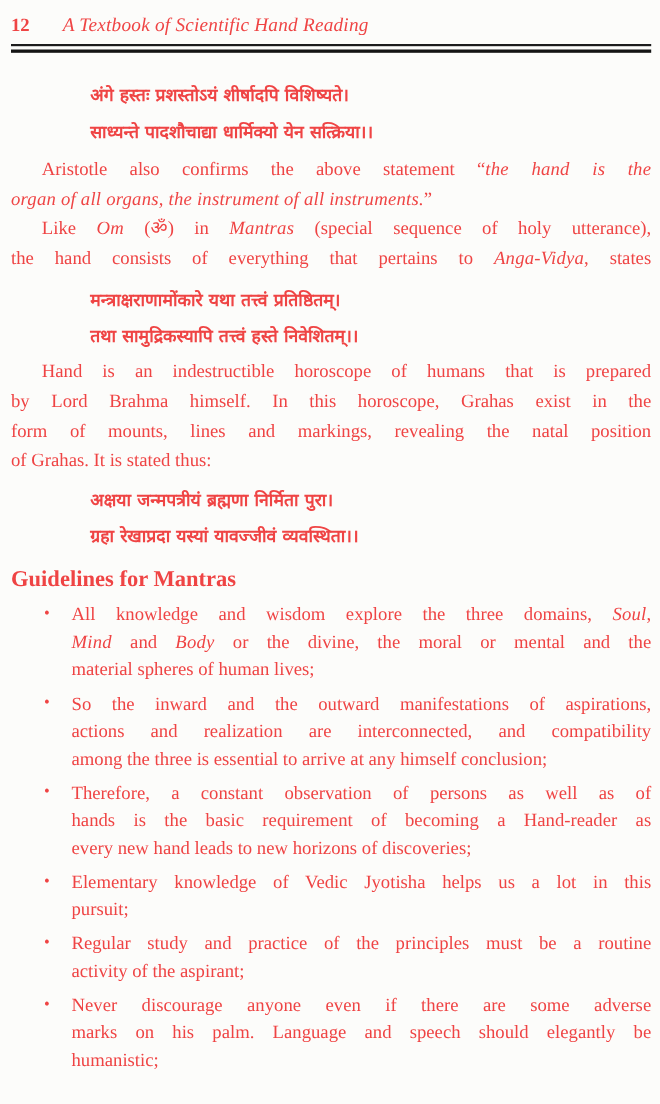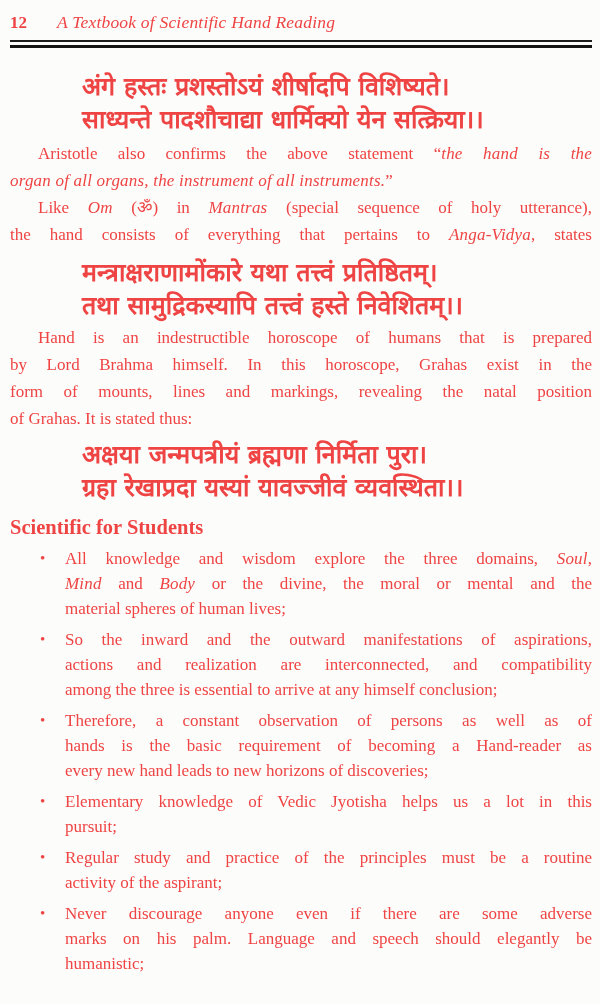--- a/index.html
+++ b/index.html
@@ -16,21 +16,21 @@
   }
   
   .header{display:flex;align-items:baseline;height:24px;}
   .pagenum{font-weight:bold;font-size:17px;}
   .runtitle{font-style:italic;font-size:17.5px;margin-left:30px;letter-spacing:.2px;}
   .rule{margin-top:4px;}
   .rule-thin{height:2px;background:#1c1c1c;}
   .rule-gap{height:3px;}
   .rule-thick{height:3px;background:#141414;}
   
-  .verse{padding-left:72px;font-family:"DejaVu Sans", sans-serif;font-weight:bold;font-size:25px;}
+  .verse{padding-left:72px;font-family:"DejaVu Sans", sans-serif;font-weight:bold;font-size:16px;}
   .vline{line-height:33px;white-space:nowrap;}
   .v1{margin-top:22px;}
   .v2{margin-top:8px;}
   .v3{margin-top:6px;}
   
   .para{font-size:17px;}
   .pline{line-height:27px;}
   .indent{padding-left:28px;}
   .jl{text-align:justify;text-align-last:justify;}
   .p1{margin-top:4px;}
@@ -86,21 +86,21 @@
     <div class="pline jl">by Lord Brahma himself. In this horoscope, Grahas exist in the</div>
     <div class="pline jl">form of mounts, lines and markings, revealing the natal position</div>
     <div class="pline">of Grahas. It is stated thus:</div>
   </div>
 
   <div class="verse v3">
     <div class="vline">अक्षया जन्मपत्रीयं ब्रह्मणा निर्मिता पुरा।</div>
     <div class="vline">ग्रहा रेखाप्रदा यस्यां यावज्जीवं व्यवस्थिता।।</div>
   </div>
 
-  <div class="sechead">Scientific for Students</div>
+  <div class="sechead">Guidelines for Mantras</div>
 
   <div class="bullets">
 
     <div class="bullet-item">
       <span class="bullet-dot">•</span>
       <div class="bullet-text">
         <div class="bline jl">All knowledge and wisdom explore the three domains, <i>Soul</i>,</div>
         <div class="bline jl"><i>Mind</i> and <i>Body</i> or the divine, the moral or mental and the</div>
         <div class="bline">material spheres of human lives;</div>
       </div>

